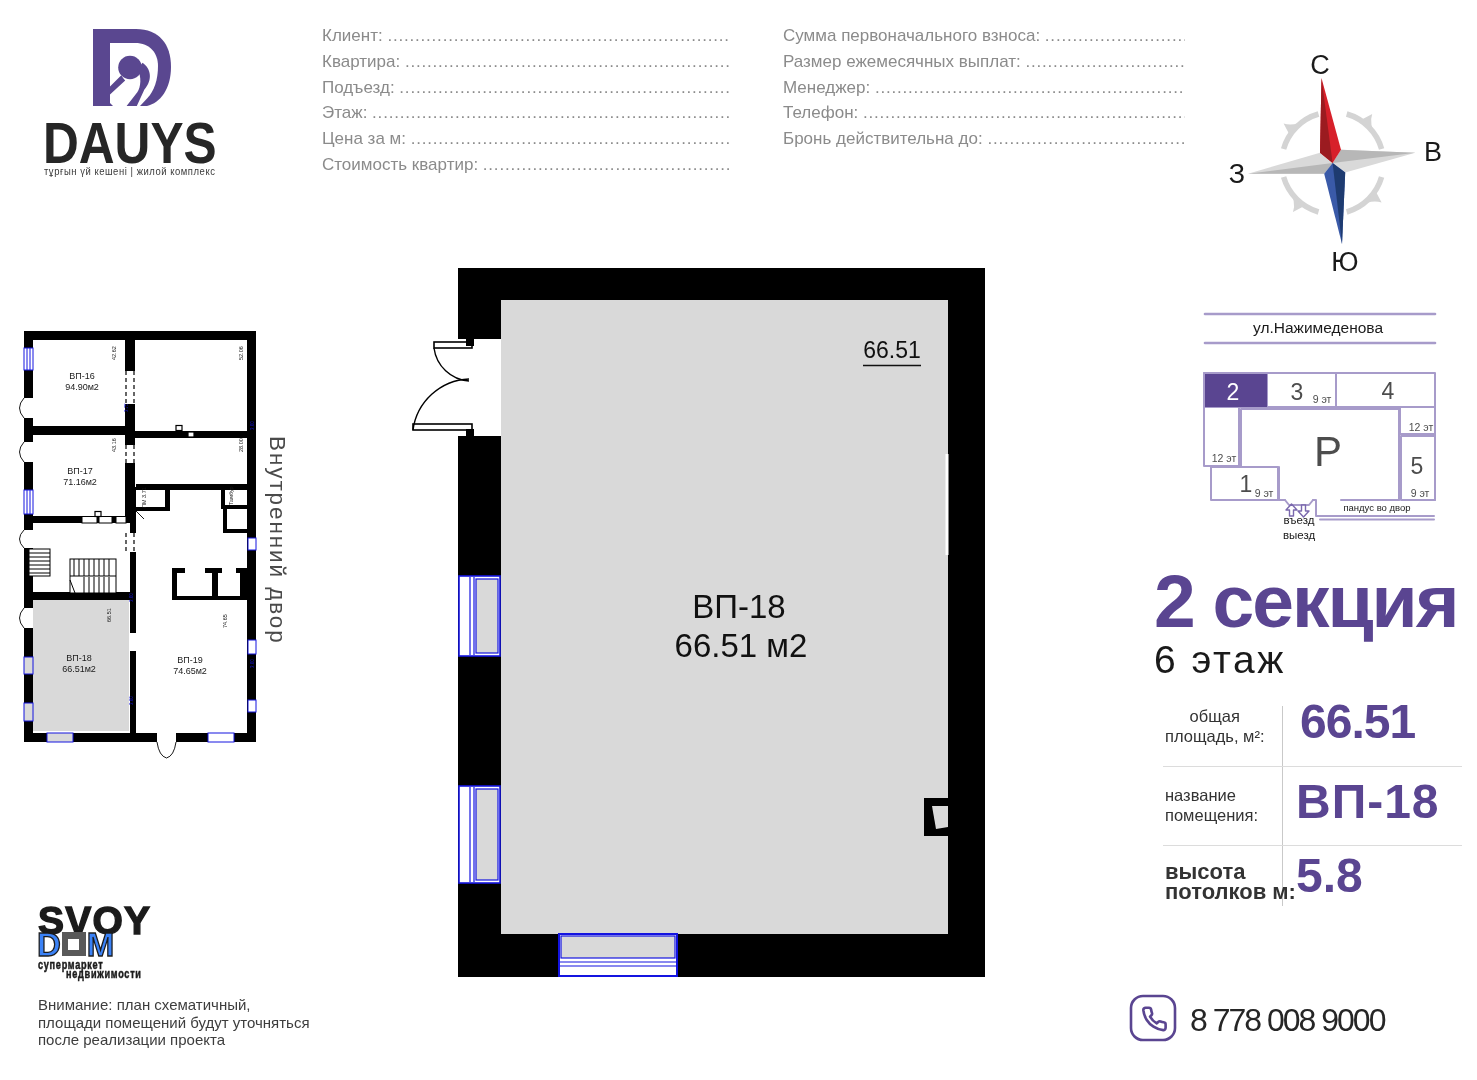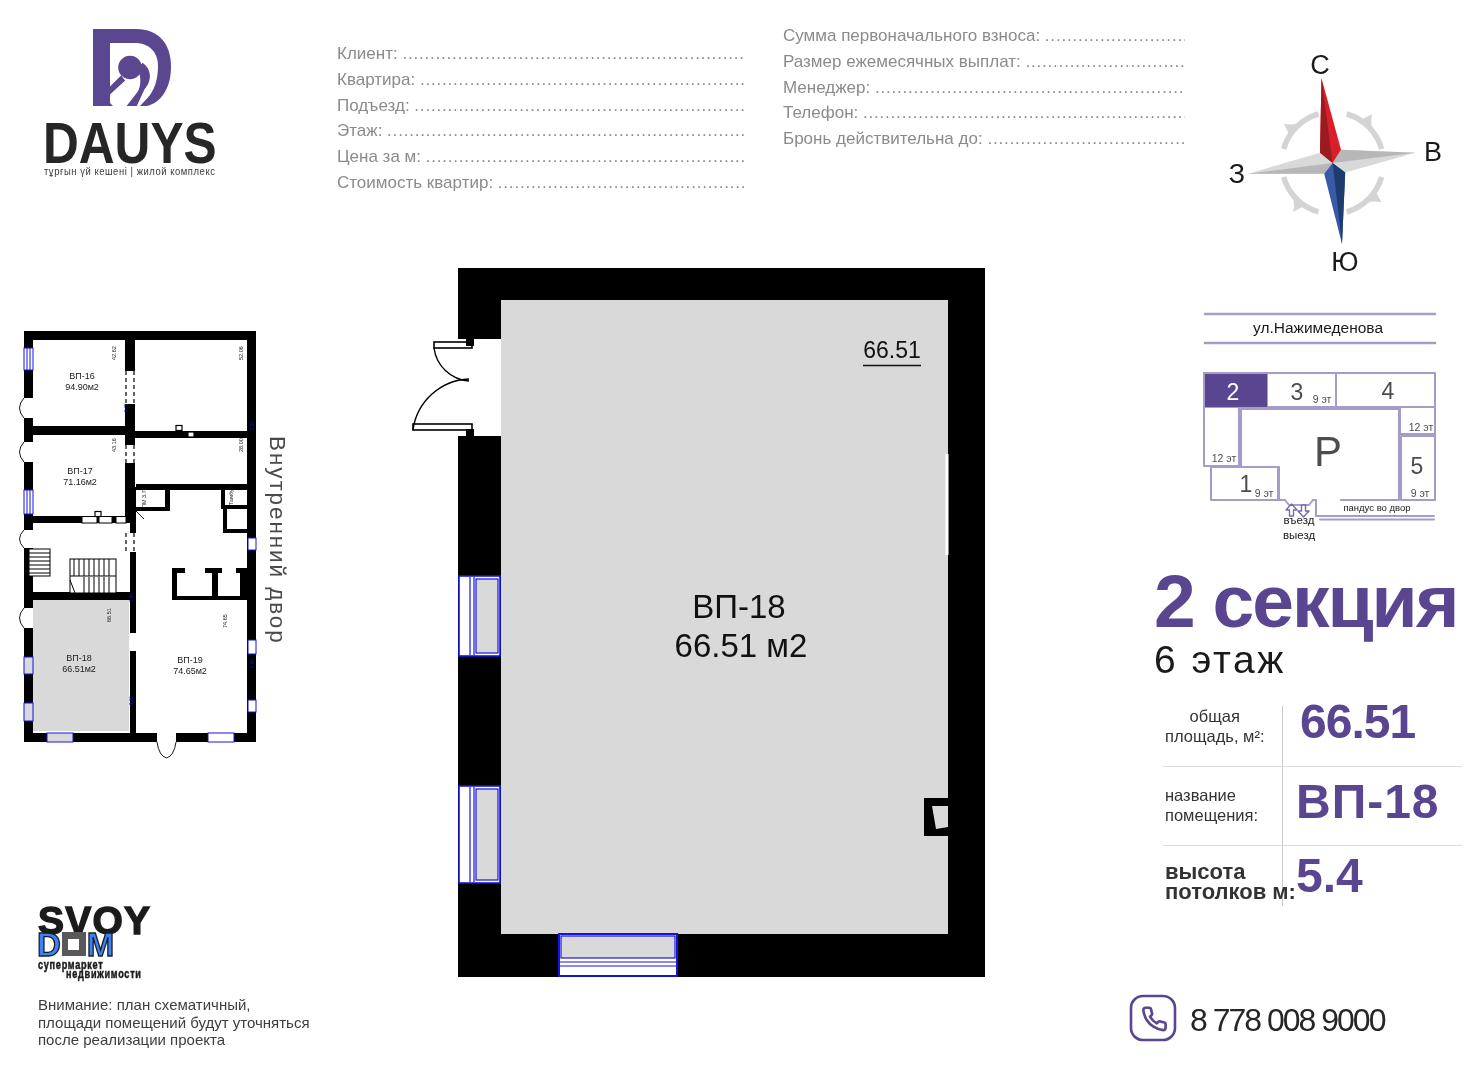--- a/index.html
+++ b/index.html
@@ -18,21 +18,21 @@
   <path d="M5,4 H48 C71,4 83,19 83,42 C83,64 72,78 59,81 H5 Z" fill="#5a4790"></path>
   <path d="M22,18 H47 C62,18 70,28 70,41 C70,55 66,66 59.5,73 L52,81 L25,81 L22,78 Z" fill="#ffffff"></path>
   <circle cx="42" cy="42.5" r="11.8" fill="#5a4790"></circle>
   <path d="M33.3,50.2 L22,61.5 L22,69.5 L37.2,55.5 C35.7,54 34.3,52.2 33.3,50.2 Z" fill="#5a4790"></path>
   <path d="M54.6,37.8 C63,43.5 65,55 56.4,64.5 L48.8,81 L38.6,81 L49.3,67.3 C52.8,62.5 54,51.5 49.3,44.3 C51,42.1 52.8,40 54.6,37.8 Z" fill="#5a4790"></path>
 </svg>
 
 <div class="abs" style="left:43px;top:114px;font-size:58px;color:#262626;font-weight:bold;line-height:1;transform:scaleX(0.855);transform-origin:left;white-space:nowrap;">DAUYS</div>
 <div class="abs" style="left:44px;top:165px;font-size:10.5px;letter-spacing:0.6px;color:#3a3a3a;transform:scaleX(0.9);transform-origin:left;white-space:nowrap;">тұрғын үй кешені | жилой комплекс</div>
 
-<div class="abs" style="left:337px;top:26px;width:407px;margin-top:18px;">
+<div class="abs" style="left:322px;top:26px;width:407px;">
   <div class="formrow">
       <span class="lbl">Клиент:&nbsp;</span>
       <span class="dots">..................................................................................................</span>
     </div>
   <div class="formrow">
       <span class="lbl">Квартира:&nbsp;</span>
       <span class="dots">..................................................................................................</span>
     </div>
   <div class="formrow">
       <span class="lbl">Подъезд:&nbsp;</span>
@@ -401,21 +401,21 @@
   <div class="abs" style="left:2px;top:6px;font-size:16.5px;color:#333;line-height:20px;text-align:center;">общая<br>площадь, м²:</div>
 
   <div class="abs" style="left:137px;top:-6px;color:#5a4591;font-size:48px;font-weight:bold;letter-spacing:-1px;">66.51</div>
 
   <div class="abs" style="left:2px;top:85px;font-size:16.5px;color:#333;line-height:20px;">название<br>помещения:</div>
 
   <div class="abs" style="left:133px;top:74px;color:#5a4591;font-size:48px;font-weight:bold;letter-spacing:1px;">ВП-18</div>
 
   <div class="abs" style="left:2px;top:162px;font-size:22px;color:#333;line-height:20px;font-weight:bold;">высота<br>потолков м:</div>
 
-  <div class="abs" style="left:133px;top:148px;color:#5a4591;font-size:48px;font-weight:bold;">5.4</div>
+  <div class="abs" style="left:133px;top:148px;color:#5a4591;font-size:48px;font-weight:bold;">5.8</div>
 </div>
 
 <div class="abs" style="left:38px;top:901px;color:#1b1b1b;font-size:39px;font-weight:bold;letter-spacing:1.2px;line-height:1;-webkit-text-stroke:1.4px #1b1b1b;">SVOY</div>
 <div class="abs" style="left:37px;top:928px;color:#3b82f6;font-size:33px;font-weight:bold;line-height:1;display:flex;align-items:flex-start;-webkit-text-stroke:1.3px #1b1b1b;">D<span style="display:inline-block;width:24px;height:24px;background:#595959;position:relative;margin:4px 1px 0 1px;">
       <span style="position:absolute;left:6.5px;top:6.5px;width:11px;height:11px;background:#fff;"></span>
     </span>M</div>
 <div class="abs" style="left:38px;top:959px;color:#1b1b1b;font-size:12.5px;font-weight:bold;line-height:1;-webkit-text-stroke:0.5px #1b1b1b;letter-spacing:1px;transform:scaleX(0.73);transform-origin:left;">супермаркет</div>
 <div class="abs" style="left:66px;top:968px;color:#1b1b1b;font-size:12.5px;font-weight:bold;line-height:1;-webkit-text-stroke:0.5px #1b1b1b;letter-spacing:1px;transform:scaleX(0.73);transform-origin:left;">недвижимости</div>
 
 <div class="abs" style="left:38px;top:996px;font-size:15px;color:#3d3d3d;line-height:17.6px;">

